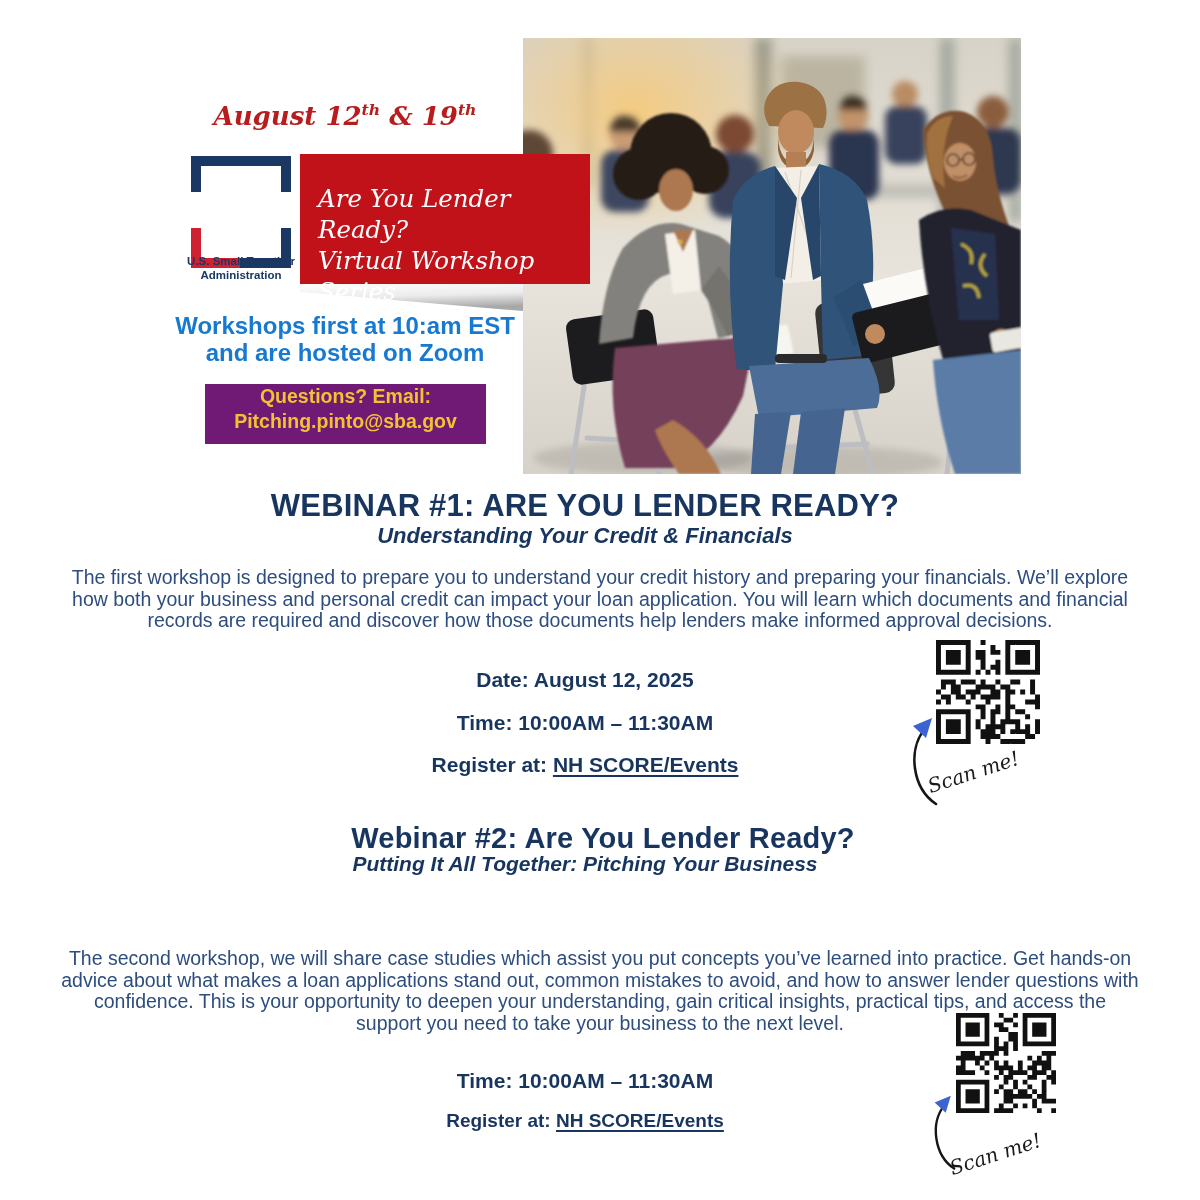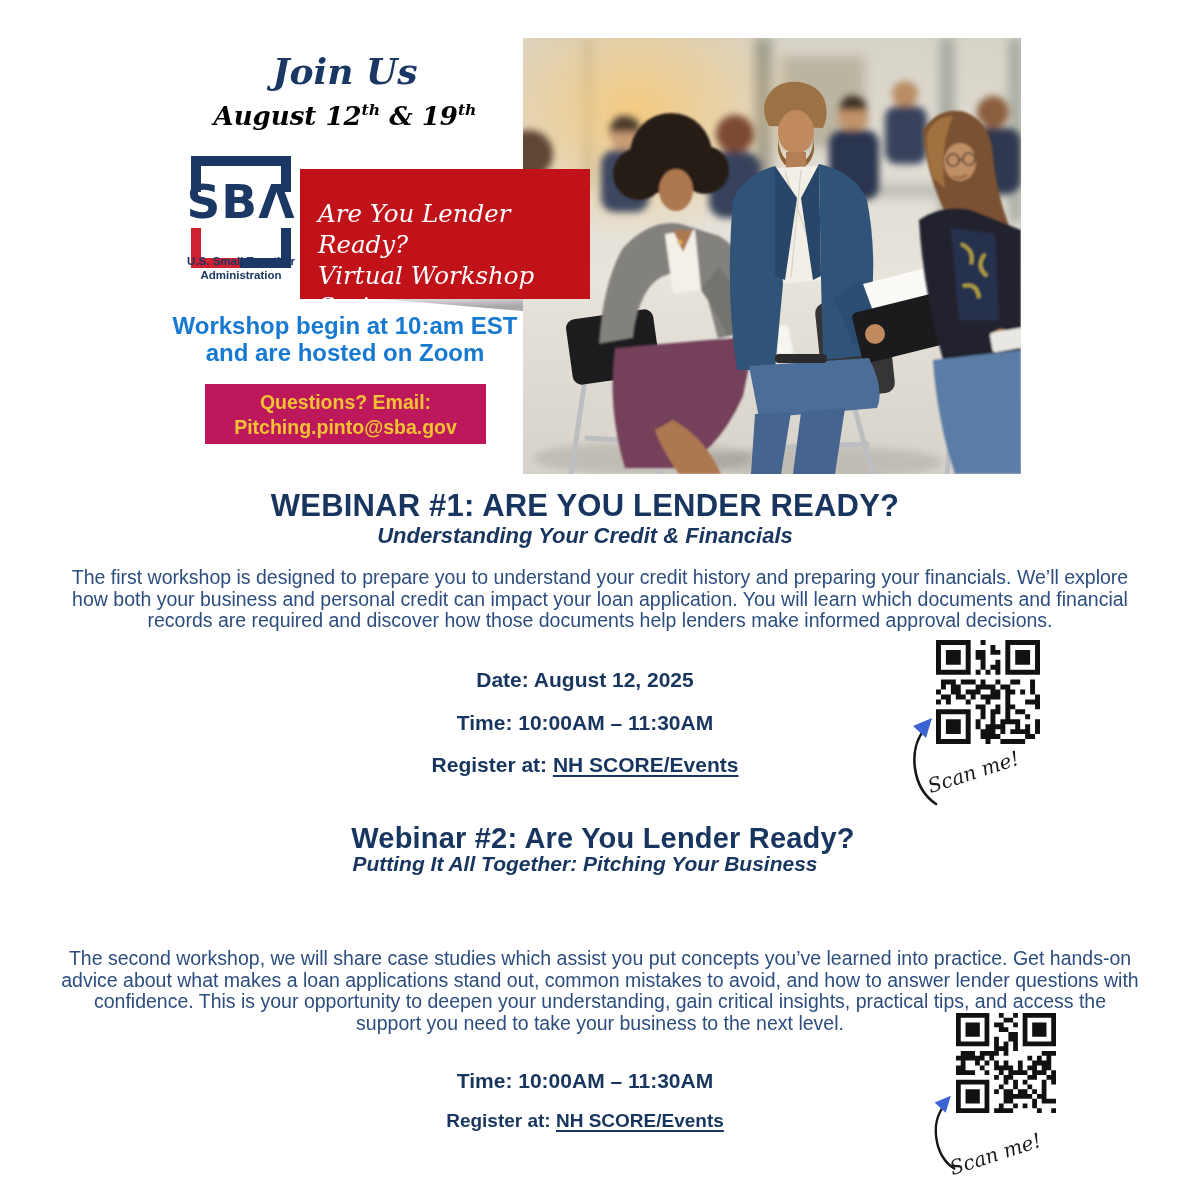--- a/index.html
+++ b/index.html
@@ -6,41 +6,41 @@
   body { background:#ffffff; font-family:"Liberation Sans", sans-serif; }
   .canvas { position:relative; width:1200px; height:1200px; background:#ffffff; overflow:hidden; }
   .abs { position:absolute; }
 
   
   .join-us { left:160px; top:50px; width:370px; text-align:center;
     font-family:"DejaVu Serif", serif; font-style:italic; font-weight:bold;
     font-size:36px; color:#1b3764; }
   .dates { left:150px; top:100px; width:390px; text-align:center;
     font-family:"DejaVu Serif", serif; font-style:italic; font-weight:600;
-    font-size:26px; color:#000000; }
+    font-size:26px; color:#b91c1c; }
   .dates sup { font-size:60%; vertical-align:super; }
 
   .logo { left:180px; top:148px; width:122px; height:142px; }
   .logo-letters { position:absolute; left:0; top:26px; width:122px; text-align:center;
     font-size:47px; font-weight:bold; color:#1b3764; letter-spacing:1px;
     font-family:"DejaVu Sans", sans-serif; }
   .logo-org { position:absolute; left:-10px; top:106px; width:142px; text-align:center;
     font-size:11.5px; font-weight:bold; color:#1b3764; line-height:14px; }
 
   .banner { left:300px; top:154px; width:290px; height:130px; background:#c1121a;
-    z-index:3; padding:29px 0 18px 18px;margin-top:15px; }
+    z-index:3; padding:29px 0 18px 18px; }
   .banner div { font-family:"DejaVu Serif", serif; font-style:italic;
     font-size:24.5px; color:#ffffff; line-height:31px; }
   .fold { left:300px; top:283px; width:223px; height:30px; z-index:2; }
 
   .zoom-line { left:150px; top:312px; width:390px; text-align:center;
     font-size:24px; font-weight:bold; color:#1779d0; line-height:27px; }
 
-  .email-box { left:205px; top:384px; width:281px; height:60px; background:#be185d;
-    text-align:center; padding-top:6px; }
+  .email-box { left:205px; top:384px; width:281px; height:60px; background:#701a75;
+    text-align:center; }
   .email-box div { font-size:19.5px; font-weight:bold; color:#f1c232; line-height:25px; }
 
   .photo { left:523px; top:38px; width:498px; height:436px; overflow:hidden; }
 
   
   .w-title { left:0; top:488px; width:1170px; text-align:center;
     font-size:31px; font-weight:bold; color:#17355f; letter-spacing:0.2px; }
   .w-sub { left:0; top:523px; width:1170px; text-align:center;
     font-size:22px; font-weight:bold; font-style:italic; color:#17355f; }
   .w-body { left:56px; top:567px; width:1088px; text-align:center;
@@ -56,31 +56,29 @@
 
   .qr { z-index:2; }
   .scan-me { font-family:"DejaVu Serif", serif; font-style:italic;
     font-size:20px; color:#1a1a1a; transform:rotate(-18deg); white-space:nowrap; }
 </style>
 </head>
 <body>
 
 <div class="canvas">
 
-  <div class="abs join-us">Join Us</div>
 
   <div class="abs dates"><span>August 12</span><sup>th</sup><span> &amp; 19</span><sup>th</sup></div>
 
   <div class="abs logo">
     <svg width="122" height="140" viewBox="0 0 122 140">
       <path d="M16,44 V13 H106 V44" fill="none" stroke="#1b3764" stroke-width="10"></path>
       <path d="M16,80 V115 H62" fill="none" stroke="#cf2131" stroke-width="10"></path>
       <path d="M60,115 H106 V80" fill="none" stroke="#1b3764" stroke-width="10"></path>
     </svg>
-    <div class="logo-letters">SBΛ</div>
     <div class="logo-org">
       <div>U.S. Small Together</div>
       <div>Administration</div>
     </div>
   </div>
 
   <div class="abs banner">
     <div>Are You Lender Ready?</div>
     <div>Virtual Workshop Series</div>
   </div>
@@ -91,21 +89,21 @@
           <stop offset="0%" stop-color="#ffffff"></stop>
           <stop offset="55%" stop-color="#ececec"></stop>
           <stop offset="100%" stop-color="#a8a8a8"></stop>
         </linearGradient>
       </defs>
       <polygon points="0,0 223,0 223,28 0,9" fill="url(#foldg)"></polygon>
     </svg>
   </div>
 
   <div class="abs zoom-line">
-    <div>Workshop begin at 10:am EST</div>
+    <div>Workshops first at 10:am EST</div>
     <div>and are hosted on Zoom</div>
   </div>
 
   <div class="abs email-box">
     <div>Questions? Email:</div>
     <div>Pitching.pinto@sba.gov</div>
   </div>
 
   <div class="abs photo">
     <svg width="498" height="436" viewBox="0 0 498 436">

